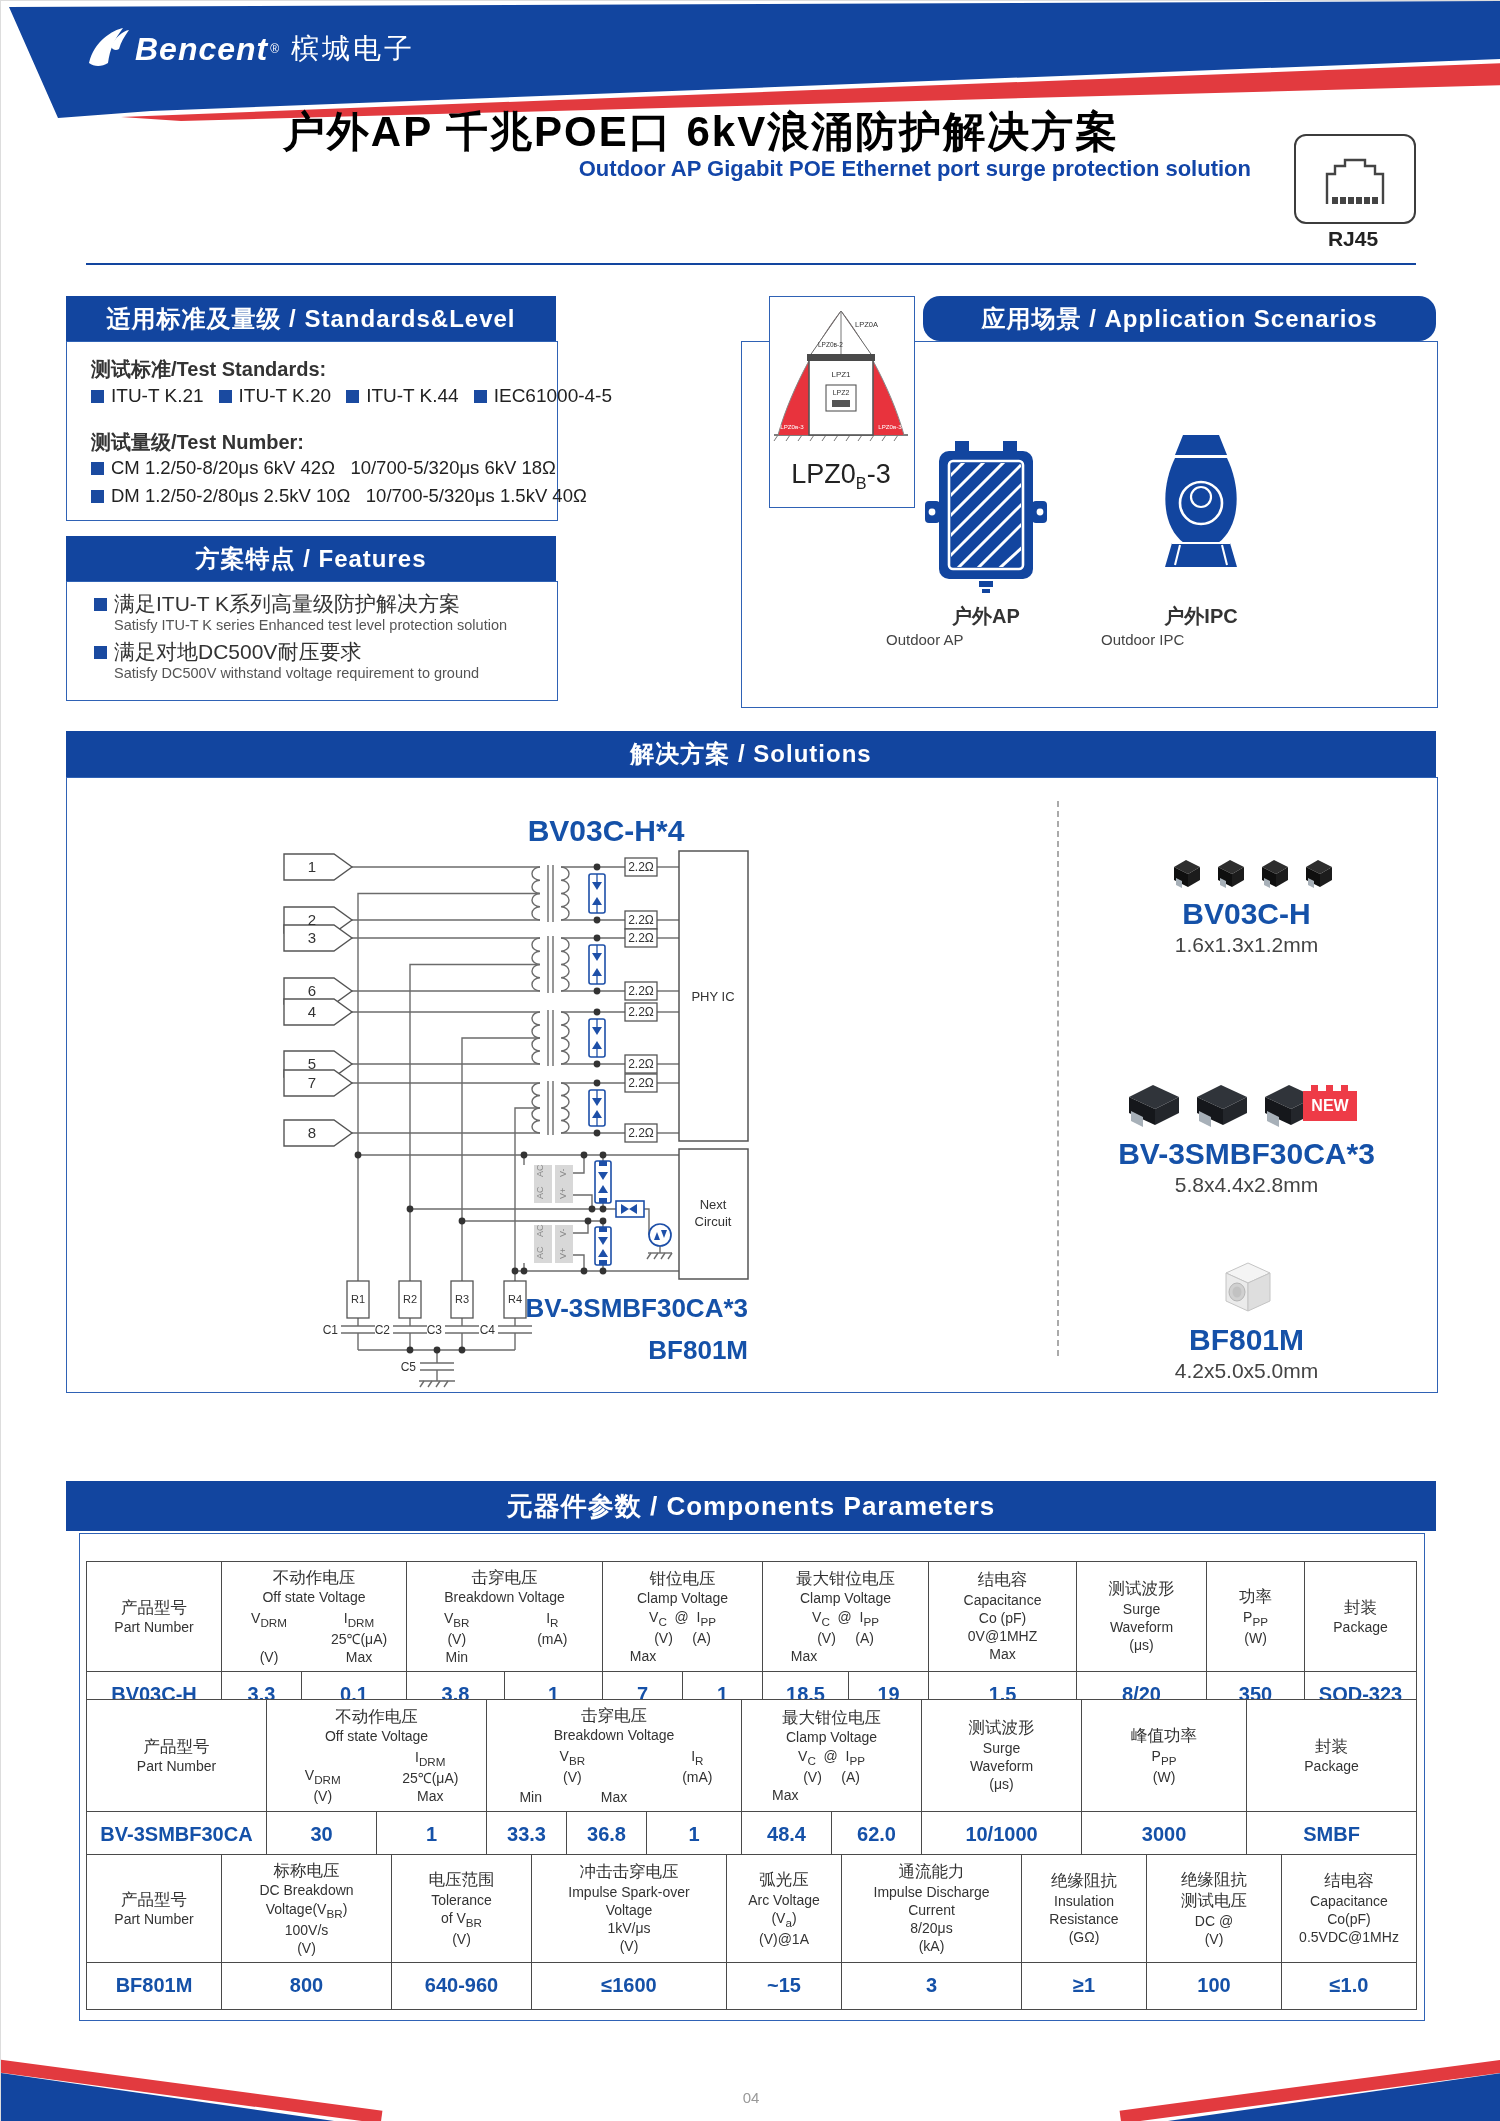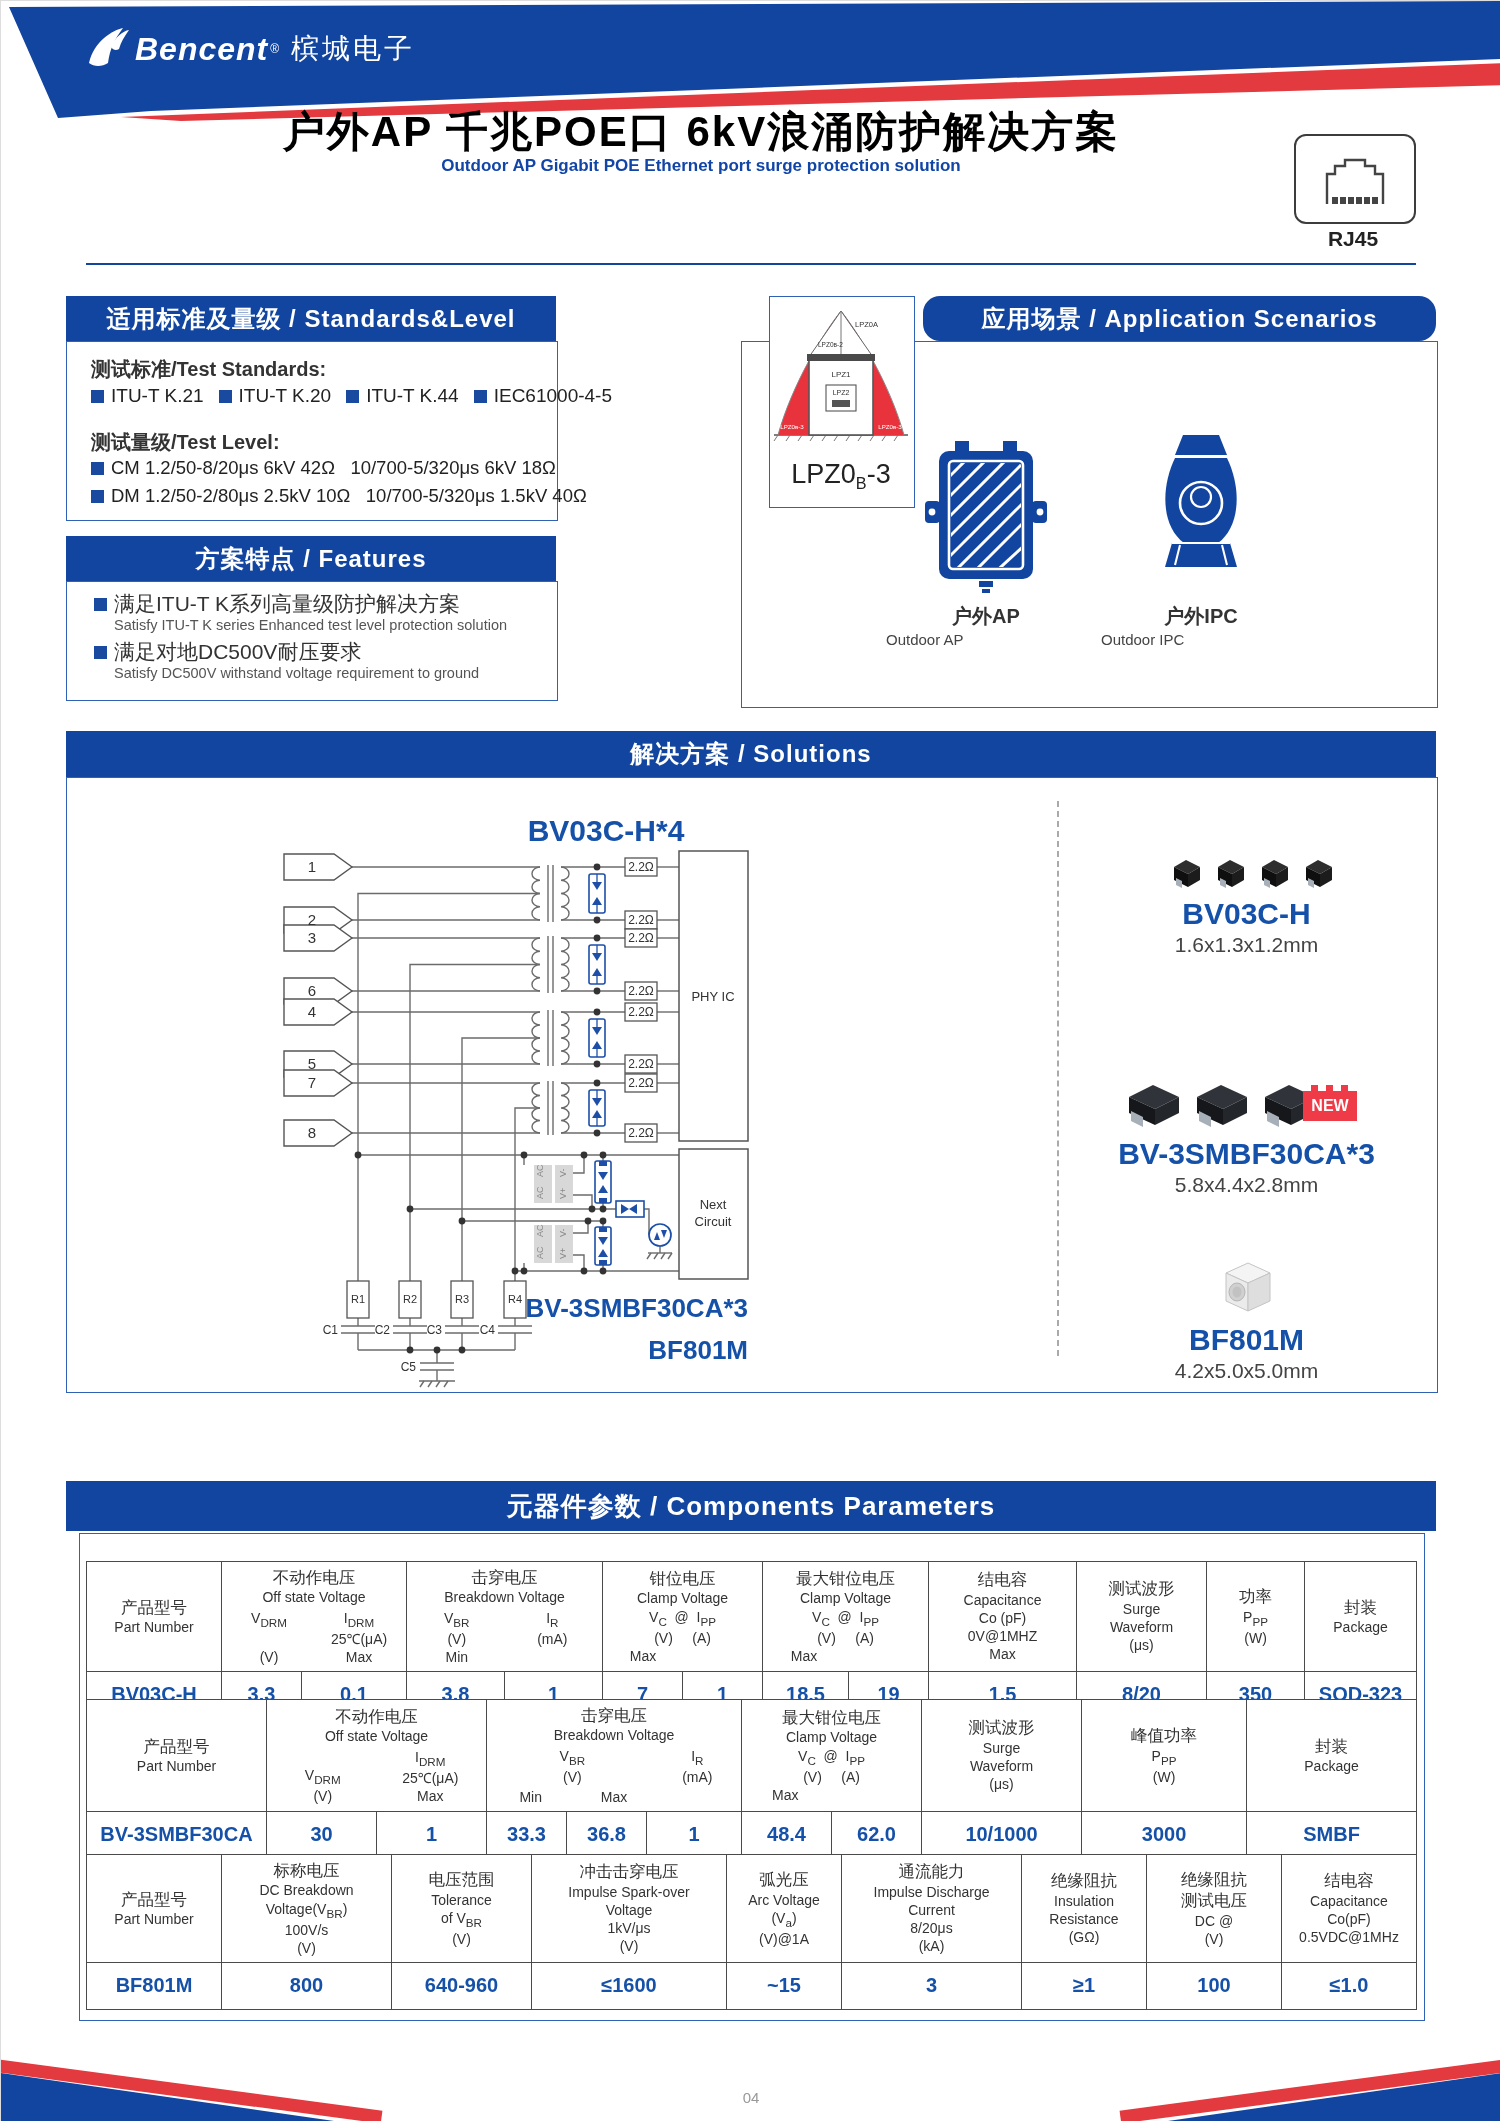--- a/index.html
+++ b/index.html
@@ -11,22 +11,22 @@
     clip-path:polygon(8px 6px,100% 0,100% 58px,150px 110px,57px 117px);}
   .banner-red{position:absolute;left:118px;top:60px;width:1390px;height:60px;background:#e23a3f;
     clip-path:polygon(2px 56px,100% 2px,100% 24px,62px 60px);}
   .logo{position:absolute;left:86px;top:26px;display:flex;align-items:center;color:#fff;}
   .logo-en{font-style:italic;font-weight:bold;font-size:32px;letter-spacing:1px;}
   .logo-reg{font-size:12px;vertical-align:super;margin-left:2px;}
   .logo-cn{font-weight:normal;font-size:28px;margin-left:12px;letter-spacing:3px;}
   
   .title-cn{position:absolute;left:150px;top:103px;width:1100px;text-align:center;
     color:#000000;font-weight:bold;font-size:42px;letter-spacing:2px;}
-  .title-en{position:absolute;left:150px;top:155px;width:1100px;text-align:center;
-    color:#1245a8;font-weight:bold;font-size:17px;}
+  .title-en{position:absolute;left:150px;top:155px;width:1100px;text-align:right;
+    color:#1245a8;font-weight:bold;font-size:22px;}
   .rj45-box{position:absolute;left:1293px;top:133px;width:118px;height:86px;border:2px solid #3c3c3c;
     border-radius:12px;background:#fff;display:flex;align-items:center;justify-content:center;}
   .rj45-label{position:absolute;left:1293px;top:226px;width:118px;text-align:center;
     font-weight:bold;font-size:21px;color:#222;}
   .divider{position:absolute;left:85px;top:262px;width:1330px;height:2px;background:#12459f;}
   
   .hbar{position:absolute;background:#12459f;color:#fff;font-weight:bold;font-size:24px;
     display:flex;align-items:center;justify-content:center;letter-spacing:1px;}
   .bbox{position:absolute;background:#fff;border:1px solid #2f62b5;}
   .sq{display:inline-block;width:13px;height:13px;background:#1a4aa0;margin-right:7px;flex:none;}
@@ -119,21 +119,21 @@
       </span>
     <span class="item">
         <span class="sq"></span>
         <span>ITU-T K.44</span>
       </span>
     <span class="item">
         <span class="sq"></span>
         <span>IEC61000-4-5</span>
       </span>
   </div>
-  <div class="lbl-bold" style="left:90px;top:428px;">测试量级/Test Level:</div>
+  <div class="lbl-bold" style="left:90px;top:428px;">测试量级/Test Number:</div>
   <div class="lvl-row" style="left:90px;top:456px;">
     <span class="sq"></span>
       <span>CM 1.2/50-8/20μs 6kV 42Ω&nbsp;&nbsp; 10/700-5/320μs 6kV 18Ω</span>
   </div>
   <div class="lvl-row" style="left:90px;top:484px;">
     <span class="sq"></span>
       <span>DM 1.2/50-2/80μs 2.5kV 10Ω&nbsp;&nbsp; 10/700-5/320μs 1.5kV 40Ω</span>
   </div>
 
   <div class="hbar" style="left:65px;top:535px;width:490px;height:45px;">方案特点 / Features</div>

